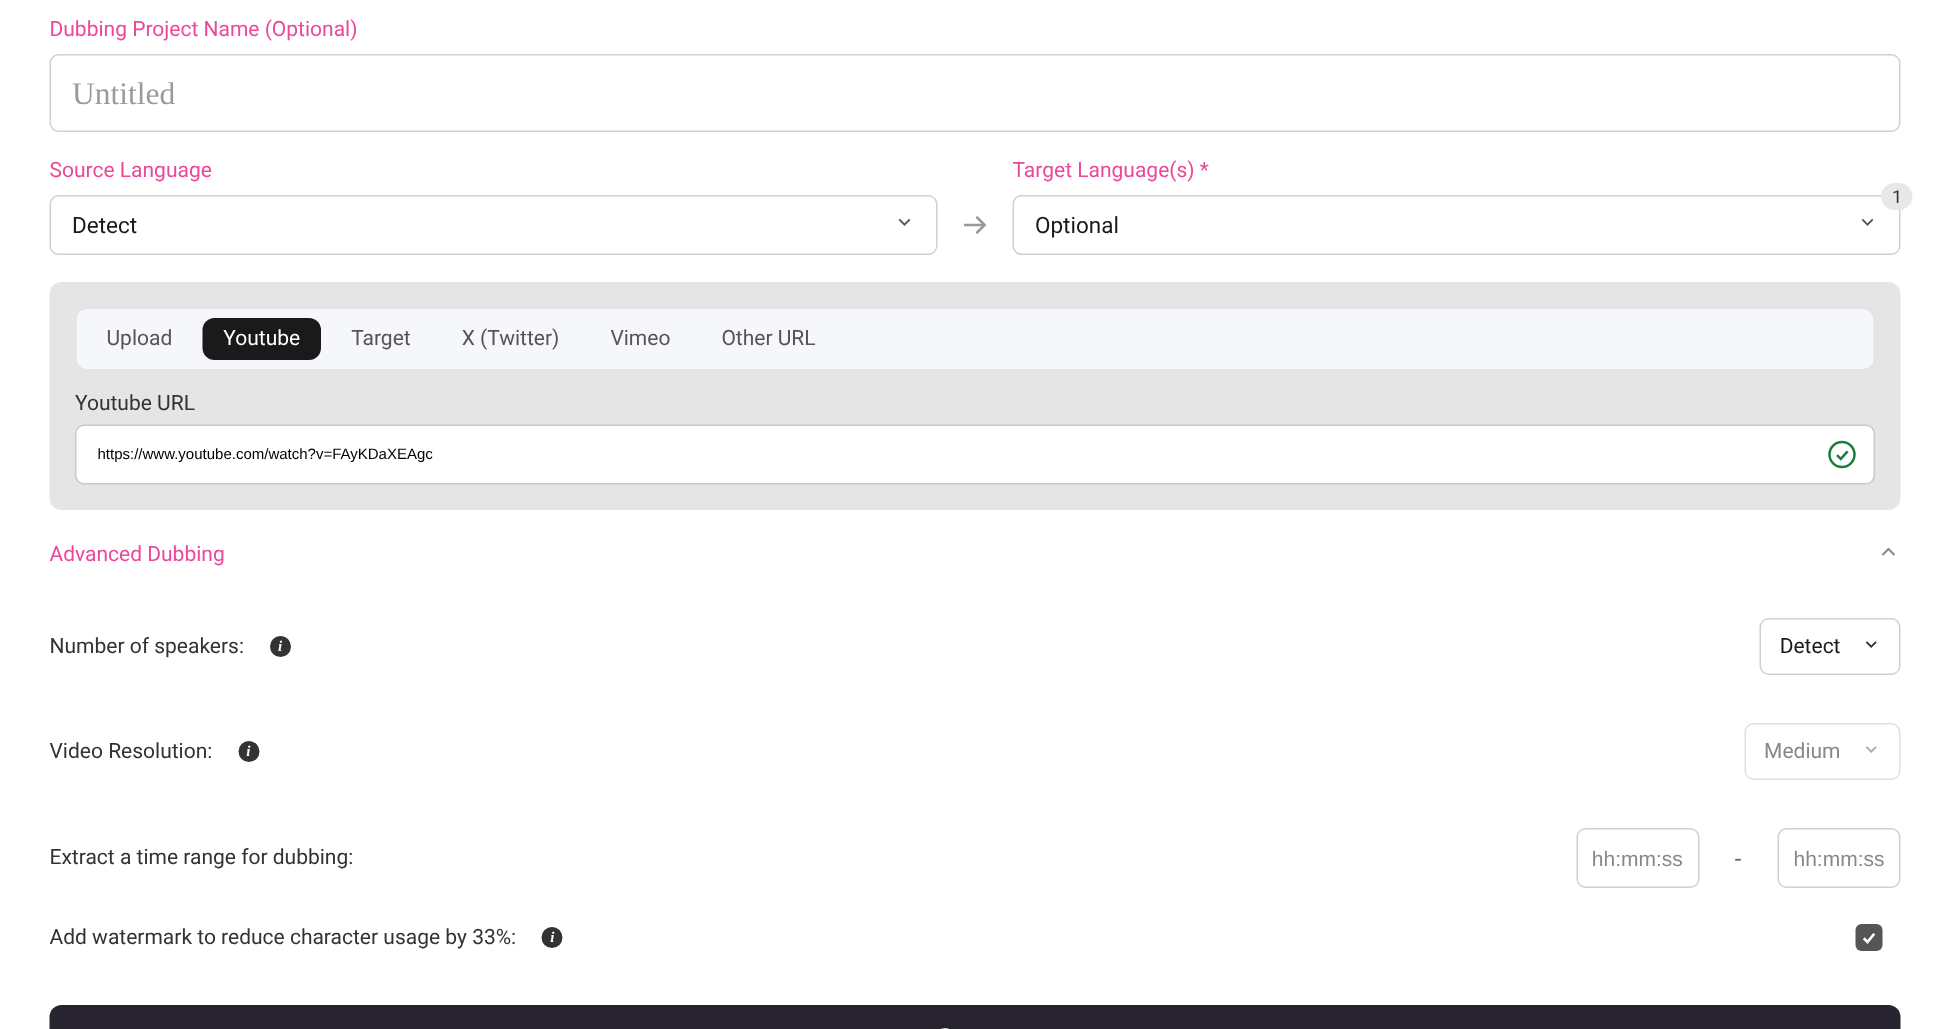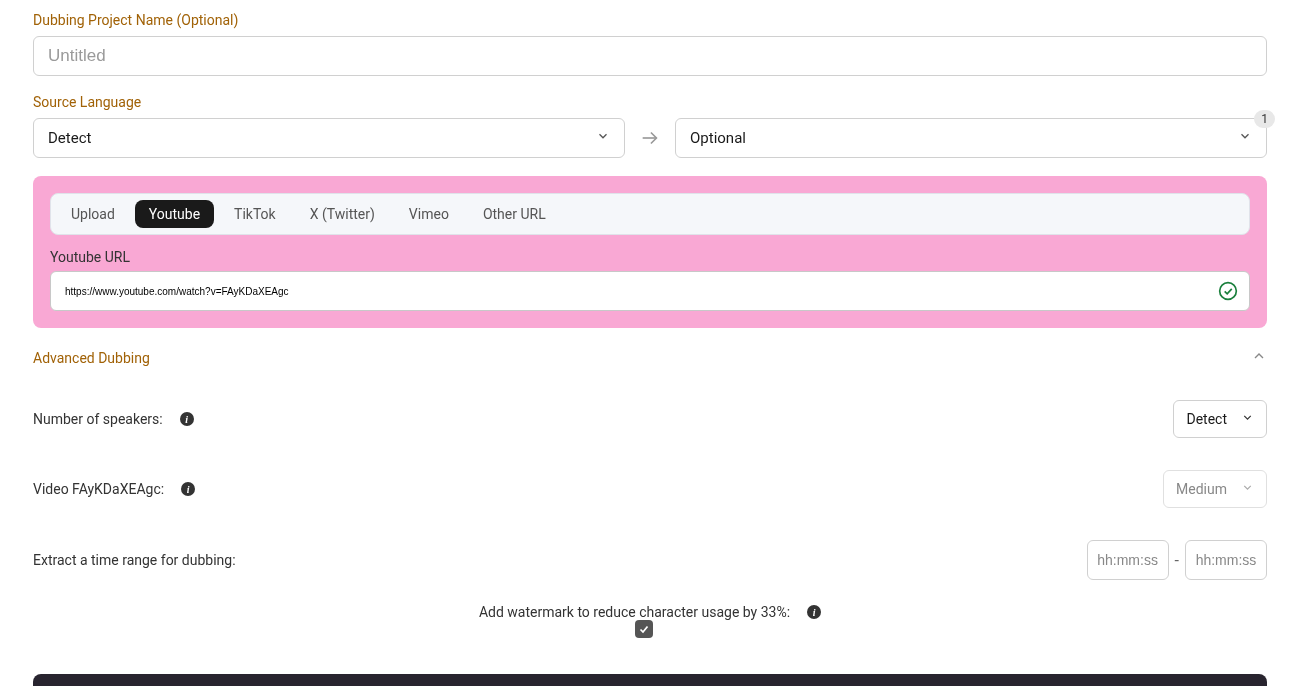--- a/index.html
+++ b/index.html
@@ -1,42 +1,42 @@
 <!DOCTYPE html>
 <html><head>
 <meta charset="utf-8">
 <style>
 * { box-sizing: border-box; margin: 0; padding: 0; }
 body { font-family: -apple-system, BlinkMacSystemFont, "Segoe UI", Roboto, sans-serif; background: #fff; color: #1a1a1a; width: 1300px; height: 686px; overflow: hidden; }
 .container { padding: 12px 33px; }
-.label { font-size: 14px; color: #a16207; margin-bottom: 8px; display: block; }
-.text-input { width: 100%; height: 40px; border: 1px solid #d0d0d0; border-radius: 6px; padding: 0 14px; font-size: 17px; color: #333; outline: none; }
+.label { font-size: 14px; color: #ec4899; margin-bottom: 8px; display: block; }
+.text-input { width: 100%; height: 52px; border: 1px solid #d0d0d0; border-radius: 6px; padding: 0 14px; font-size: 21px; color: #333; outline: none; font-family: Liberation Serif, serif; }
 .text-input::placeholder { color: #9a9a9a; }
 .row { display: flex; align-items: flex-end; gap: 14px; margin-top: 18px; }
 .col { flex: 1; }
 .select { width: 100%; height: 40px; border: 1px solid #d0d0d0; border-radius: 6px; padding: 0 14px; font-size: 15px; display: flex; align-items: center; justify-content: space-between; background: #fff; cursor: pointer; position: relative; }
 .arrow-between { display: flex; align-items: center; height: 40px; color: #999; }
 .badge { position: absolute; top: -9px; right: -9px; background: #e8e8e8; color: #333; font-size: 12px; border-radius: 10px; padding: 1px 7px; line-height: 16px; }
 .source-section { margin-top: 18px; }
-.source-box { background: #f9a8d4; border-radius: 8px; padding: 17px; margin-top: 8px; }
+.source-box { background: #e5e5e5; border-radius: 8px; padding: 17px; margin-top: 8px; }
 .tabs { display: flex; gap: 6px; background: #f5f7fa; border: 1px solid #e0e3ea; border-radius: 8px; padding: 6px; }
 .tab { padding: 6px 14px; font-size: 14px; color: #555; border-radius: 8px; cursor: pointer; }
 .tab.active { background: #1a1a1a; color: #fff; }
 .url-label { font-size: 14px; color: #333; margin-top: 14px; margin-bottom: 6px; }
 .url-wrap { position: relative; }
 .url-input { width: 100%; height: 40px; border: 1px solid #c8c8c8; border-radius: 6px; padding: 0 44px 0 14px; font-size: 10px; background: #fff; outline: none; }
 .check-icon { position: absolute; right: 12px; top: 50%; transform: translateY(-50%); display: flex; }
 .adv-header { display: flex; justify-content: space-between; align-items: center; margin-top: 20px; cursor: pointer; }
 .adv-header .label { margin-bottom: 0; }
 .setting-row { display: flex; justify-content: space-between; align-items: center; margin-top: 32px; }
 .setting-label { font-size: 14px; color: #333; display: flex; align-items: center; gap: 17px; }
 .info-icon { width: 14px; height: 14px; border-radius: 50%; background: #333; color: #fff; font-size: 10px; display: inline-flex; align-items: center; justify-content: center; font-weight: bold; font-style: italic; font-family: serif; }
 .small-select { height: 38px; border: 1px solid #d0d0d0; border-radius: 6px; padding: 0 12px; font-size: 14px; display: flex; align-items: center; gap: 14px; background: #fff; cursor: pointer; }
 .small-select.muted { color: #888; border-color: #e0e0e0; align-items: center; }
-.time-range { display: flex; align-items: center; gap: 6px; }
+.time-range { display: flex; align-items: center; gap: 24px; }
 .time-input { width: 82px; height: 40px; border: 1px solid #d0d0d0; border-radius: 6px; text-align: center; font-size: 14px; outline: none; }
 .time-input::placeholder { color: #888; }
 .dash { color: #666; }
 .checkbox { width: 18px; height: 18px; border-radius: 4px; background: #555; display: flex; align-items: center; justify-content: center; cursor: pointer; margin-right: 12px; }
 .checkbox svg { display: block; }
 .create-btn { width: 100%; height: 44px; background: #28242f; color: #fff; border: none; border-radius: 8px; font-size: 17px; font-weight: 600; margin-top: 36px; cursor: pointer; }
 </style>
 </head>
 <body>
 
@@ -57,38 +57,39 @@
         </span>
       </div>
     </div>
     <div class="arrow-between">
       <svg width="22" height="22" viewBox="0 0 24 24" fill="none" stroke="#999" stroke-width="1.8">
           <line x1="4" y1="12" x2="19" y2="12"></line>
           <polyline points="13 6 19 12 13 18"></polyline>
         </svg>
     </div>
     <div class="col" style="position:relative;">
+      <label class="label">Target Language(s) *</label>
       <div class="select">
         <span>Optional</span>
         <span>
           <svg width="14" height="14" viewBox="0 0 24 24" fill="none" stroke="#555" stroke-width="2.2">
               <polyline points="6 9 12 15 18 9"></polyline>
             </svg>
         </span>
         <span class="badge">1</span>
       </div>
     </div>
   </div>
 
   <div class="source-section">
     <div class="source-box">
       <div class="tabs">
         <div class="tab">Upload</div>
         <div class="tab active">Youtube</div>
-        <div class="tab">TikTok</div>
+        <div class="tab">Target</div>
         <div class="tab">X (Twitter)</div>
         <div class="tab">Vimeo</div>
         <div class="tab">Other URL</div>
       </div>
       <div class="url-label">Youtube URL</div>
       <div class="url-wrap">
         <input class="url-input" type="text" value="https://www.youtube.com/watch?v=FAyKDaXEAgc" style="">
         <span class="check-icon">
           <svg width="20" height="20" viewBox="0 0 24 24" fill="none" stroke="#1a7f3c" stroke-width="2">
               <circle cx="12" cy="12" r="10"></circle>
@@ -118,21 +119,21 @@
       <span>
         <svg width="13" height="13" viewBox="0 0 24 24" fill="none" stroke="#333" stroke-width="2.2">
             <polyline points="6 9 12 15 18 9"></polyline>
           </svg>
       </span>
     </div>
   </div>
 
   <div class="setting-row">
     <div class="setting-label">
-      <span>Video FAyKDaXEAgc:</span>
+      <span>Video Resolution:</span>
       <span class="info-icon">i</span>
     </div>
     <div class="small-select muted">
       <span>Medium</span>
       <span>
         <svg width="13" height="13" viewBox="0 0 24 24" fill="none" stroke="#aaa" stroke-width="2.2">
             <polyline points="6 9 12 15 18 9"></polyline>
           </svg>
       </span>
     </div>
@@ -142,21 +143,21 @@
     <div class="setting-label">
       <span>Extract a time range for dubbing:</span>
     </div>
     <div class="time-range">
       <input class="time-input" type="text" placeholder="hh:mm:ss" style="">
       <span class="dash">-</span>
       <input class="time-input" type="text" placeholder="hh:mm:ss" style="">
     </div>
   </div>
 
-  <div class="setting-row" style="margin-top:24px;flex-direction:column;">
+  <div class="setting-row" style="margin-top:24px;">
     <div class="setting-label">
       <span>Add watermark to reduce character usage by 33%:</span>
       <span class="info-icon">i</span>
     </div>
     <div class="checkbox">
       <svg width="12" height="12" viewBox="0 0 24 24" fill="none" stroke="#fff" stroke-width="3.5">
           <polyline points="5 13 10 18 19 7"></polyline>
         </svg>
     </div>
   </div>

